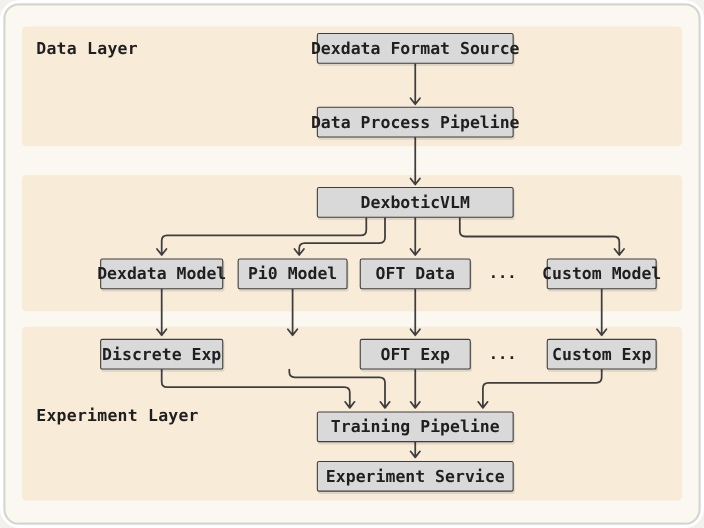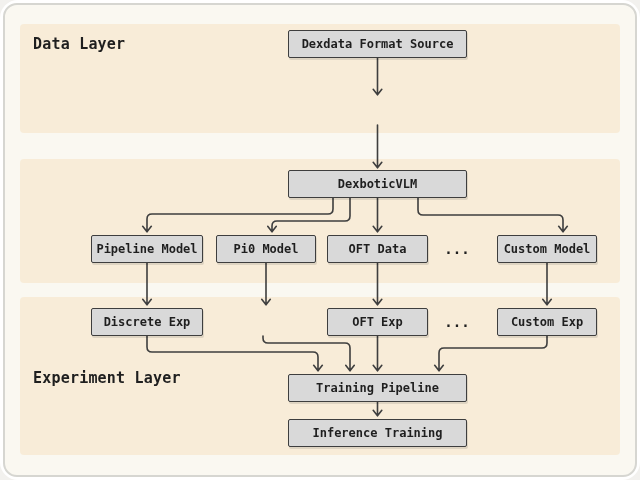--- a/index.html
+++ b/index.html
@@ -25,21 +25,21 @@
     position:absolute;left:33px;height:20px;line-height:20px;
     font-size:15px;font-weight:bold;color:var(--text,#1f1f1f);
     letter-spacing:0.2px;white-space:nowrap;
   }
   .node{
     position:absolute;height:28px;box-sizing:border-box;
     background:var(--box_fill,#d9d9d9);
     border:1.5px solid var(--box_border,#3e3e3e);
     border-radius:2px;
     display:flex;align-items:center;justify-content:center;
-    font-size:12px;font-weight:bold;color:var(--text,#1f1f1f);
+    font-size:15px;font-weight:bold;color:var(--text,#1f1f1f);
     white-space:nowrap;
     box-shadow:1px 2px 0 rgba(0,0,0,0.10);
     z-index:3;
   }
   .dots{
     position:absolute;height:28px;
     display:flex;align-items:center;justify-content:center;
     font-size:14px;font-weight:bold;color:var(--text,#1f1f1f);
     z-index:3;
   }
@@ -78,30 +78,31 @@
       <path d="M377.5 263 V304 M373.2 299.3 L377.5 304.8 L381.8 299.3"></path>
       <path d="M547 263 V304 M542.7 299.3 L547 304.8 L551.3 299.3"></path>
       <path d="M147 336 V347 Q147 352 152 352 H313 Q318 352 318 357 V370 M313.7 365.3 L318 370.8 L322.3 365.3"></path>
       <path d="M263 336 V338 Q263 343 268 343 H345 Q350 343 350 348 V370 M345.7 365.3 L350 370.8 L354.3 365.3"></path>
       <path d="M377.5 336 V370 M373.2 365.3 L377.5 370.8 L381.8 365.3"></path>
       <path d="M547 336 V343 Q547 348 542 348 H444 Q439 348 439 353 V370 M434.7 365.3 L439 370.8 L443.3 365.3"></path>
       <path d="M377.5 402 V415 M373.2 410.3 L377.5 415.8 L381.8 410.3"></path>
     </svg>
 
     <div class="node" style="left:288px;top:30px;width:179px;">Dexdata Format Source</div>
+    <div class="node" style="left:288px;top:97px;width:179px;">Data Process Pipeline</div>
 
     <div class="node" style="left:288px;top:170px;width:179px;">DexboticVLM</div>
-    <div class="node" style="left:91px;top:235px;width:112px;">Pipeline Model</div>
+    <div class="node" style="left:91px;top:235px;width:112px;">Dexdata Model</div>
     <div class="node" style="left:216px;top:235px;width:100px;">Pi0 Model</div>
     <div class="node" style="left:327px;top:235px;width:101px;">OFT Data</div>
     <div class="dots" style="left:437px;top:235px;width:40px;">...</div>
     <div class="node" style="left:497px;top:235px;width:100px;">Custom Model</div>
 
     <div class="node" style="left:91px;top:308px;width:112px;">Discrete Exp</div>
     <div class="node" style="left:327px;top:308px;width:101px;text-align:right;">OFT Exp</div>
     <div class="dots" style="left:437px;top:308px;width:40px;">...</div>
     <div class="node" style="left:497px;top:308px;width:100px;">Custom Exp</div>
 
     <div class="node" style="left:288px;top:374px;width:179px;">Training Pipeline</div>
-    <div class="node" style="left:288px;top:419px;width:179px;">Inference Training</div>
+    <div class="node" style="left:288px;top:419px;width:179px;">Experiment Service</div>
 
   </div>
 </div>
 
 </body></html>

